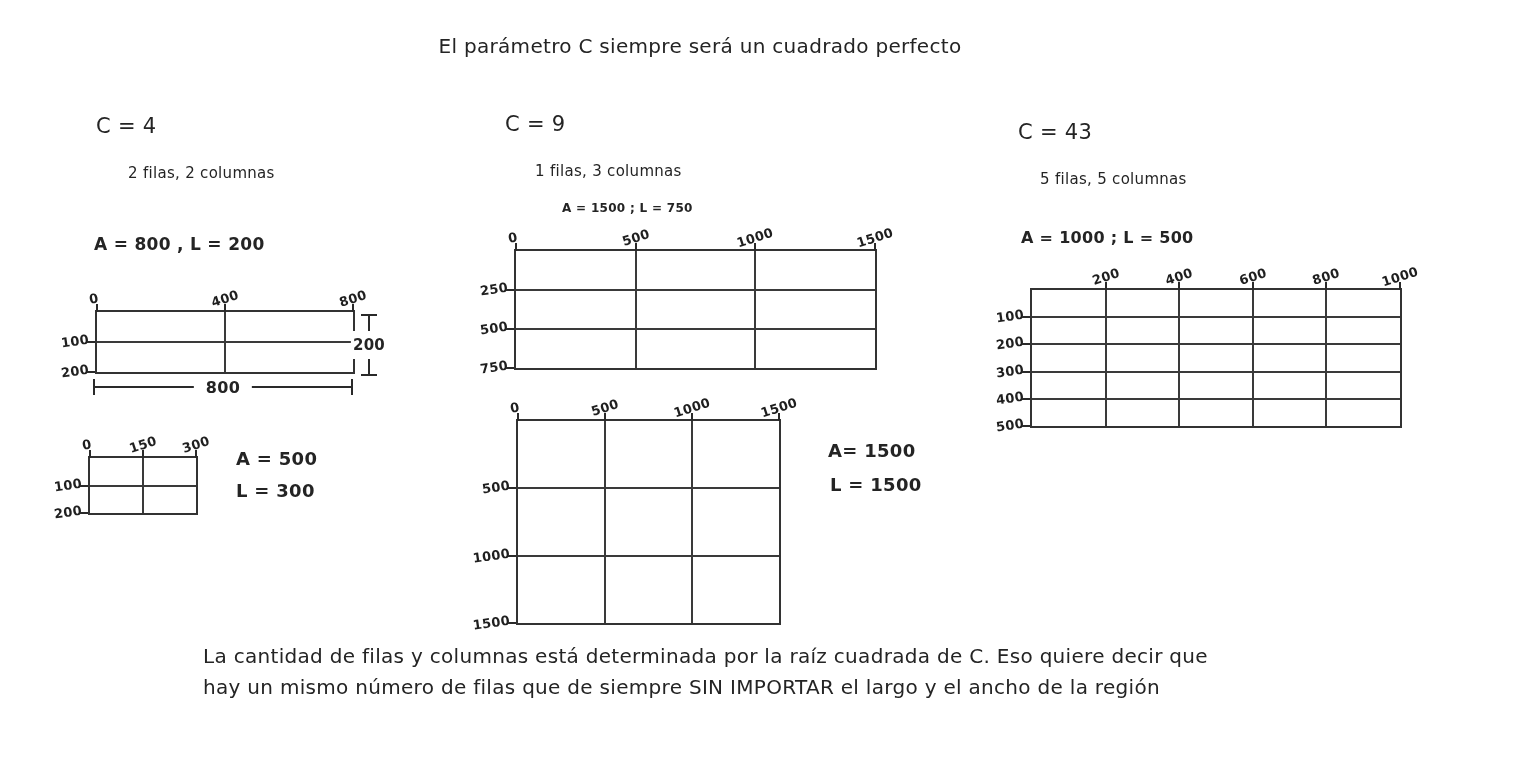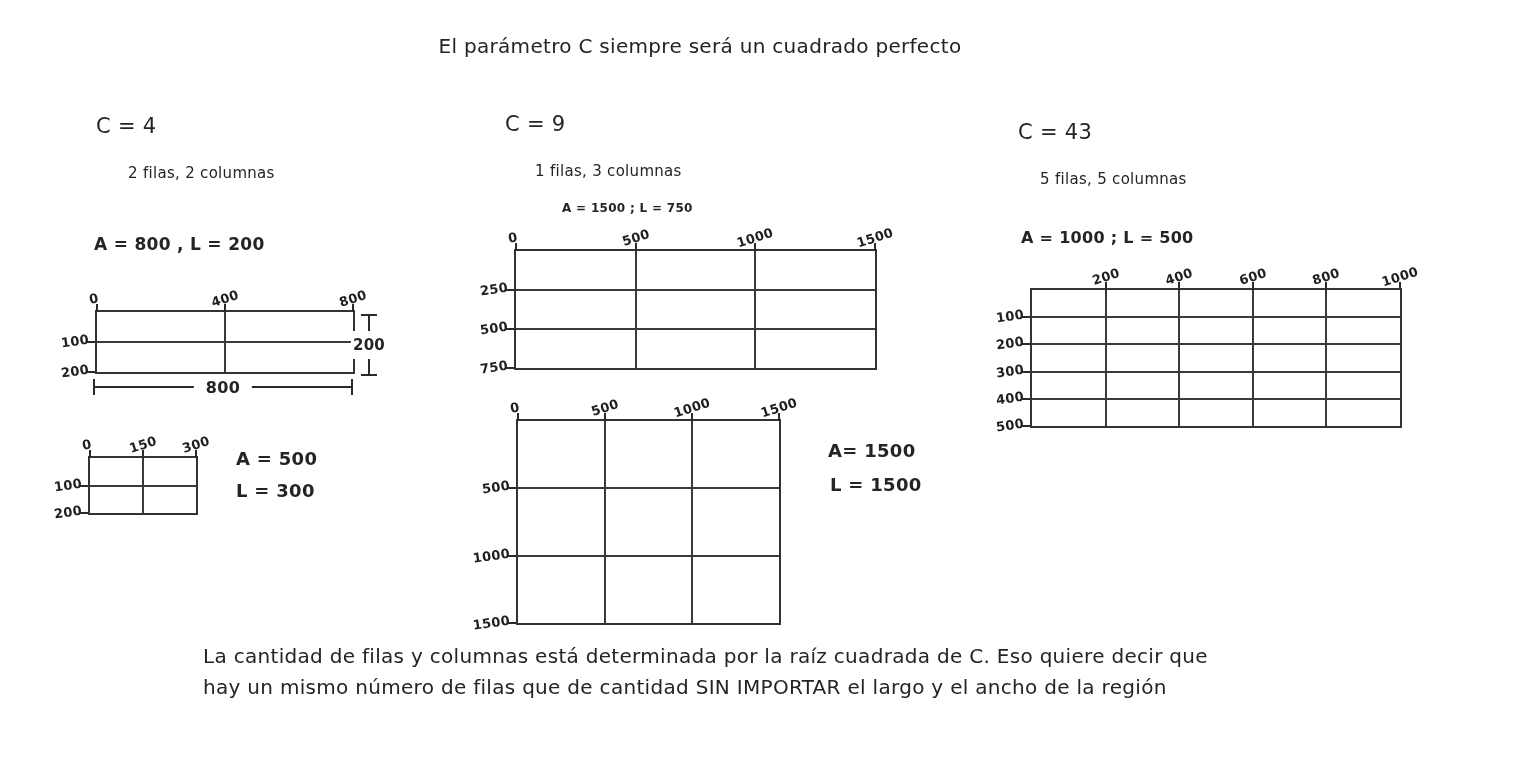--- a/index.html
+++ b/index.html
@@ -170,15 +170,15 @@
       <div class="left-tick" style="top: 40%;"></div>
       <span class="tick-label left" style="top: 60%;">300</span>
       <div class="left-tick" style="top: 60%;"></div>
       <span class="tick-label left" style="top: 80%;">400</span>
       <div class="left-tick" style="top: 80%;"></div>
       <span class="tick-label left" style="top: 100%;">500</span>
       <div class="left-tick" style="top: 100%;"></div>
     </div>
 
   <div class="abs footer-line" style="left:203px;top:644px;">La cantidad de filas y columnas está determinada por la raíz cuadrada de C. Eso quiere decir que</div>
-  <div class="abs footer-line" style="left:203px;top:675px;">hay un mismo número de filas que de cantidad SIN IMPORTAR el largo y el ancho de la región</div>
+  <div class="abs footer-line" style="left:203px;top:675px;">hay un mismo número de filas que de siempre SIN IMPORTAR el largo y el ancho de la región</div>
 
 </div>
 
 </body></html>

